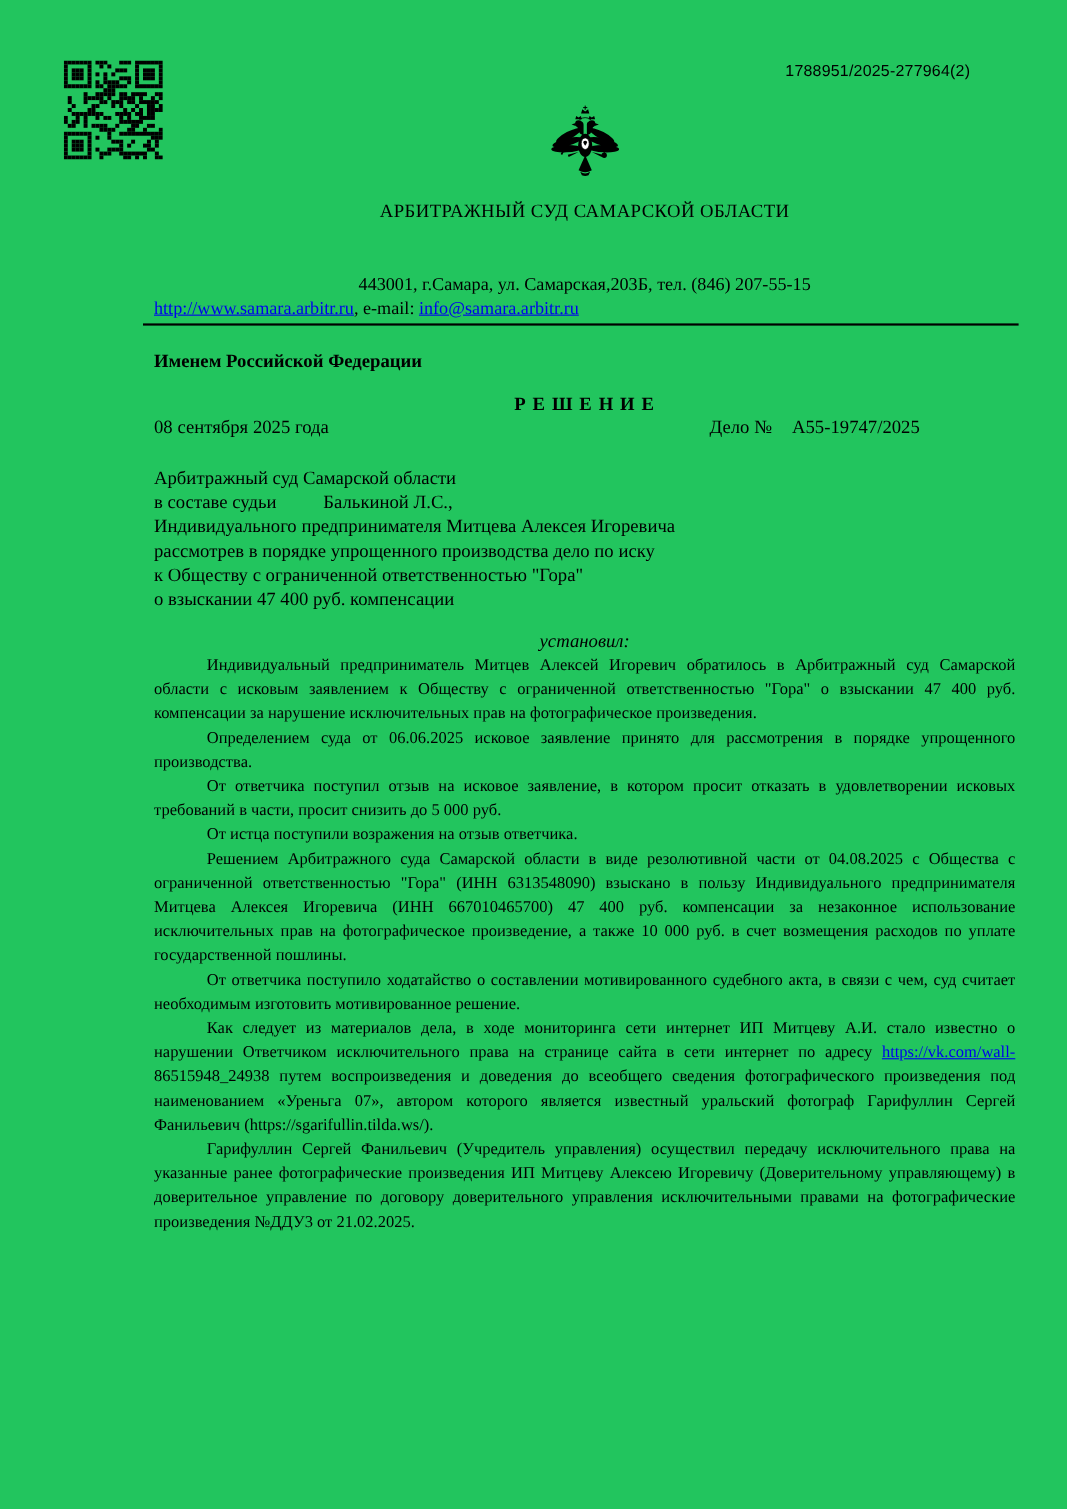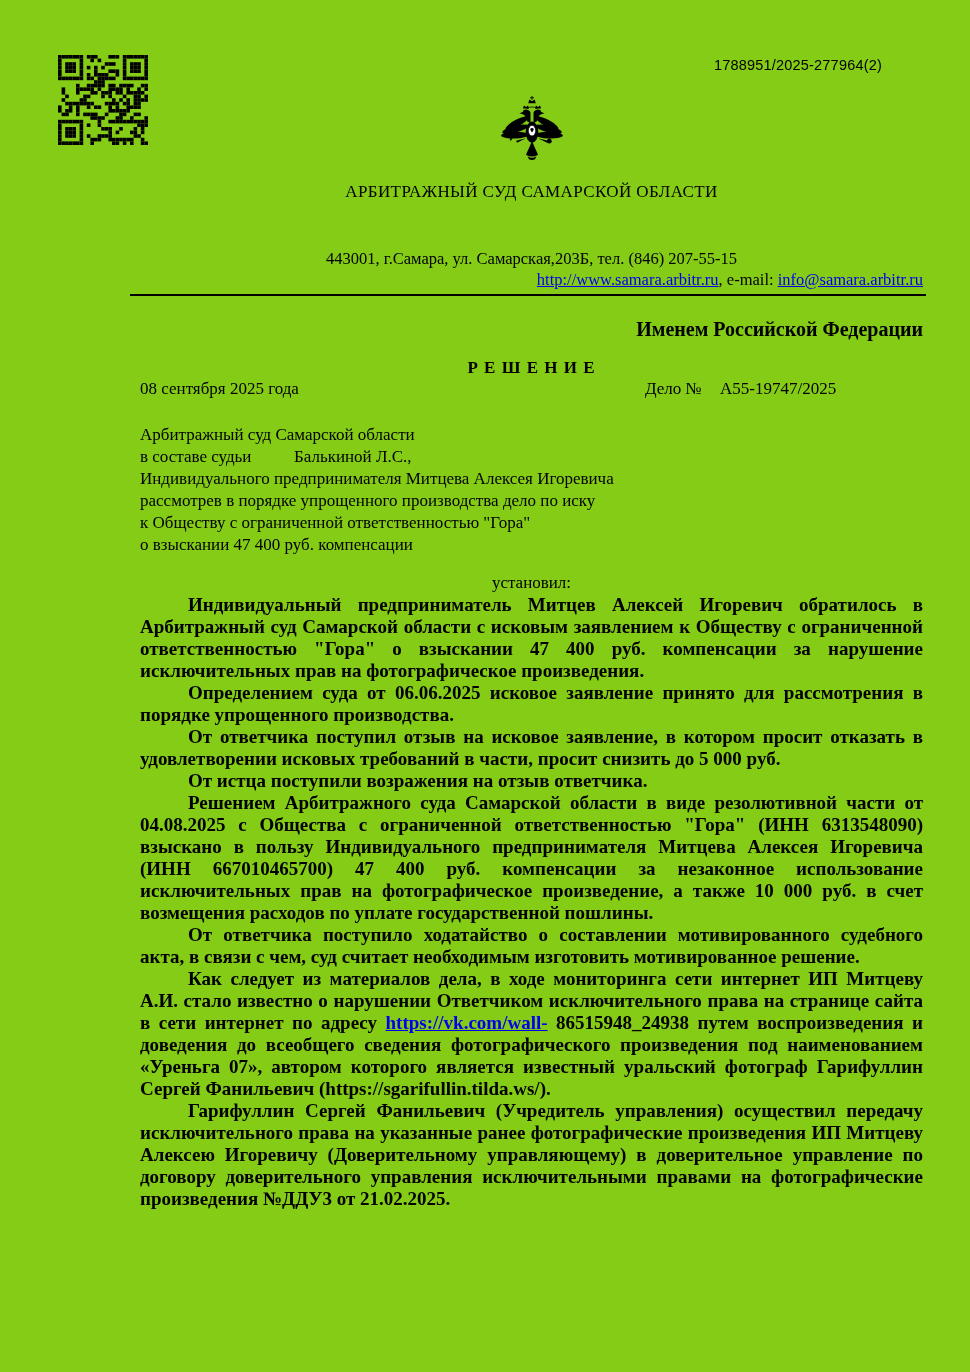--- a/index.html
+++ b/index.html
@@ -1,46 +1,46 @@
 <!DOCTYPE html>
 <html lang="ru"><head>
 <meta charset="utf-8">
 <style>
   html,body{margin:0;padding:0;background:#fff;}
   .page{
-    position:relative;width:970px;height:1372px;background:#84cc16;
+    position:relative;width:970px;height:1372px;background:#22c55e;
     font-family:"Liberation Serif","DejaVu Serif",serif;color:#000;
     box-sizing:border-box;overflow:hidden;
   }
   .doc-number{
     position:absolute;top:57px;right:88px;
     font-family:"Liberation Sans","DejaVu Sans",sans-serif;
     font-size:14.5px;letter-spacing:0.2px;
   }
   .qr{position:absolute;left:58px;top:55px;width:90px;height:90px;}
   .text-col{margin:0 47px 0 140px;}
   .emblem{text-align:center;padding-top:93px;line-height:0;}
   .emblem svg{width:76px;height:79px;}
   .court-name{text-align:center;font-size:17px;margin-top:9px;line-height:21px;letter-spacing:0.4px;}
   .court-address{text-align:center;font-size:16.5px;line-height:21px;margin-top:46px;}
-  .court-contacts{text-align:right;font-size:16.5px;line-height:21px;}
+  .court-contacts{text-align:left;font-size:16.5px;line-height:21px;}
   .link{color:#0000EE;text-decoration:underline;cursor:pointer;}
   .rule{border-top:2.5px solid #000;margin:4px -3px 0 -10px;}
-  .title-1{text-align:right;font-weight:bold;font-size:20px;margin-top:23px;line-height:20px;}
+  .title-1{text-align:left;font-weight:bold;font-size:17px;margin-top:23px;line-height:20px;}
   .title-2{text-align:center;font-weight:bold;font-size:17px;margin-top:19px;line-height:20px;letter-spacing:1px;}
   .city{font-size:17px;margin-top:40px;line-height:22px;}
   .date-row{position:relative;font-size:17px;line-height:22px;height:22px;}
   .case-label{position:absolute;left:505px;top:0;}
   .case-number{position:absolute;left:580px;top:0;}
   .intro{margin-top:24px;font-size:17px;line-height:22px;}
   .intro div{white-space:pre-wrap;}
-  .ustanovil{text-align:center;font-size:17px;margin-top:16px;line-height:22px;}
+  .ustanovil{text-align:center;font-size:17px;margin-top:16px;line-height:22px;font-style:italic;}
   .body-par{
     margin:0;text-align:justify;text-indent:48px;
-    font-size:19px;line-height:22px;font-weight:bold;
+    font-size:15px;line-height:22px;
   }
 </style>
 </head>
 <body>
 
 <div class="page">
 
   <div class="doc-number">1788951/2025-277964(2)</div>
 
   <svg class="qr" id="qr" viewBox="0 0 90 90" xmlns="http://www.w3.org/2000/svg">

